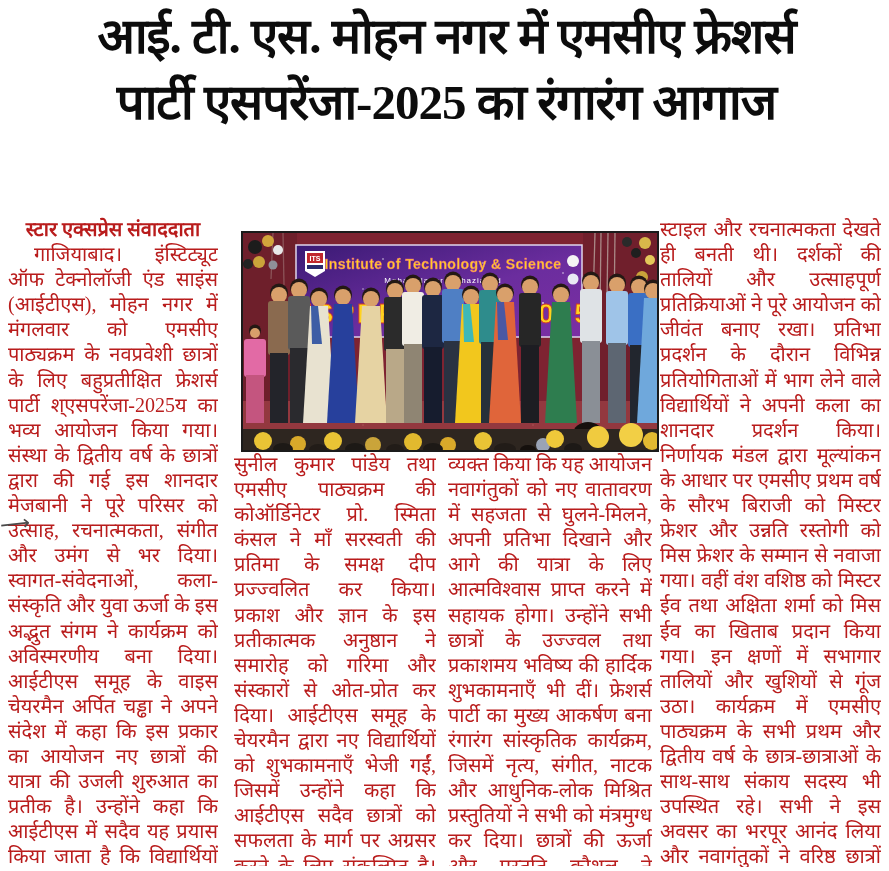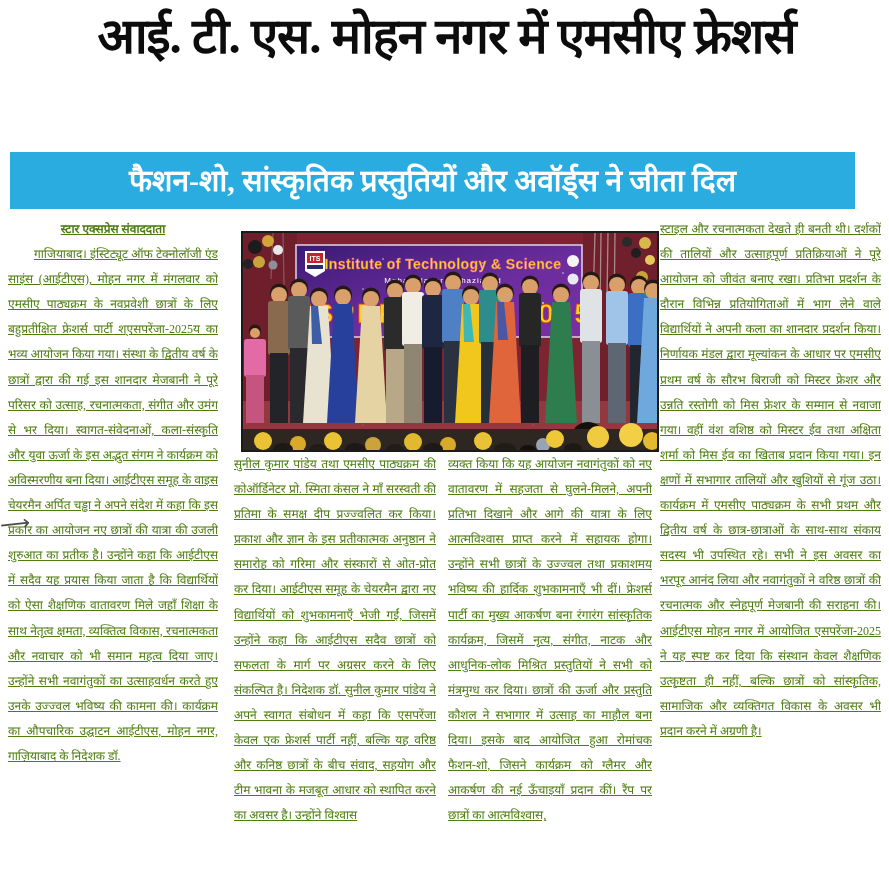--- a/index.html
+++ b/index.html
@@ -15,22 +15,22 @@
     font-size:49px;line-height:66px;letter-spacing:-1px;
   }
   
   .subhead{
     position:absolute;left:10px;top:152px;width:845px;height:57px;
     color:#ffffff;text-align:center;font-weight:700;
     font-size:30px;line-height:57px;white-space:nowrap;
   }
   
   .col{
-    position:absolute;text-align:justify;color:#4d7c0f;
-    font-size:12px;line-height:25.1px;overflow:hidden;text-decoration:underline;
+    position:absolute;text-align:justify;color:#b91c1c;
+    font-size:20px;line-height:25.1px;overflow:hidden;
   }
   .col p{margin:0;text-indent:26px;}
   .col p.noindent{text-indent:0;}
   .col1{left:8px;top:217px;width:210px;height:648px;}
   .col2{left:234px;top:452px;width:202px;height:414px;}
   .col3{left:448px;top:452px;width:204px;height:414px;}
   .col4{left:660px;top:217px;width:221px;height:650px;}
   .byline{text-align:center;font-weight:700;}
   
   .photo{
@@ -43,23 +43,22 @@
     position:absolute;left:0px;top:514px;width:26px;
     color:#4a4a4a;font-size:21px;line-height:21px;
     transform:rotate(-6deg);font-family:"DejaVu Sans",sans-serif;
   }
 </style>
 </head>
 <body>
 
 <div class="page">
 
-  <h1 class="headline" style="color: rgb(12, 12, 12);"><span>आई. टी. एस. मोहन नगर में एमसीए फ्रेशर्स</span><br></h1>
-
-  <div class="subhead" style="background: rgb(42, 172, 224);"><span>फैशन-शो, सांस्कृतिक प्रस्तुतियों और अवॉर्ड्स ने जीता दिल</span></div>
+  <h1 class="headline" style="color: rgb(12, 12, 12);"><span>आई. टी. एस. मोहन नगर में एमसीए फ्रेशर्स</span><br><span>पार्टी एसपरेंजा-2025 का रंगारंग आगाज</span></h1>
+
 
   <div class="col col1">
     <div class="byline">स्टार एक्सप्रेस संवाददाता</div>
     <p>गाजियाबाद। इंस्टिट्यूट ऑफ टेक्नोलॉजी एंड साइंस (आईटीएस), मोहन नगर में मंगलवार को एमसीए पाठ्यक्रम के नवप्रवेशी छात्रों के लिए बहुप्रतीक्षित फ्रेशर्स पार्टी श्एसपरेंजा-2025य का भव्य आयोजन किया गया। संस्था के द्वितीय वर्ष के छात्रों द्वारा की गई इस शानदार मेजबानी ने पूरे परिसर को उत्साह, रचनात्मकता, संगीत और उमंग से भर दिया। स्वागत-संवेदनाओं, कला-संस्कृति और युवा ऊर्जा के इस अद्भुत संगम ने कार्यक्रम को अविस्मरणीय बना दिया। आईटीएस समूह के वाइस चेयरमैन अर्पित चड्ढा ने अपने संदेश में कहा कि इस प्रकार का आयोजन नए छात्रों की यात्रा की उजली शुरुआत का प्रतीक है। उन्होंने कहा कि आईटीएस में सदैव यह प्रयास किया जाता है कि विद्यार्थियों को ऐसा शैक्षणिक वातावरण मिले जहाँ शिक्षा के साथ नेतृत्व क्षमता, व्यक्तित्व विकास, रचनात्मकता और नवाचार को भी समान महत्व दिया जाए। उन्होंने सभी नवागंतुकों का उत्साहवर्धन करते हुए उनके उज्ज्वल भविष्य की कामना की। कार्यक्रम का औपचारिक उद्घाटन आईटीएस, मोहन नगर, गाज़ियाबाद के निदेशक डॉ.</p>
   </div>
 
   <figure class="photo">
     <svg viewBox="0 0 414 217" preserveAspectRatio="none">
 
       <rect x="0" y="0" width="414" height="217" fill="#7e2331"></rect>

